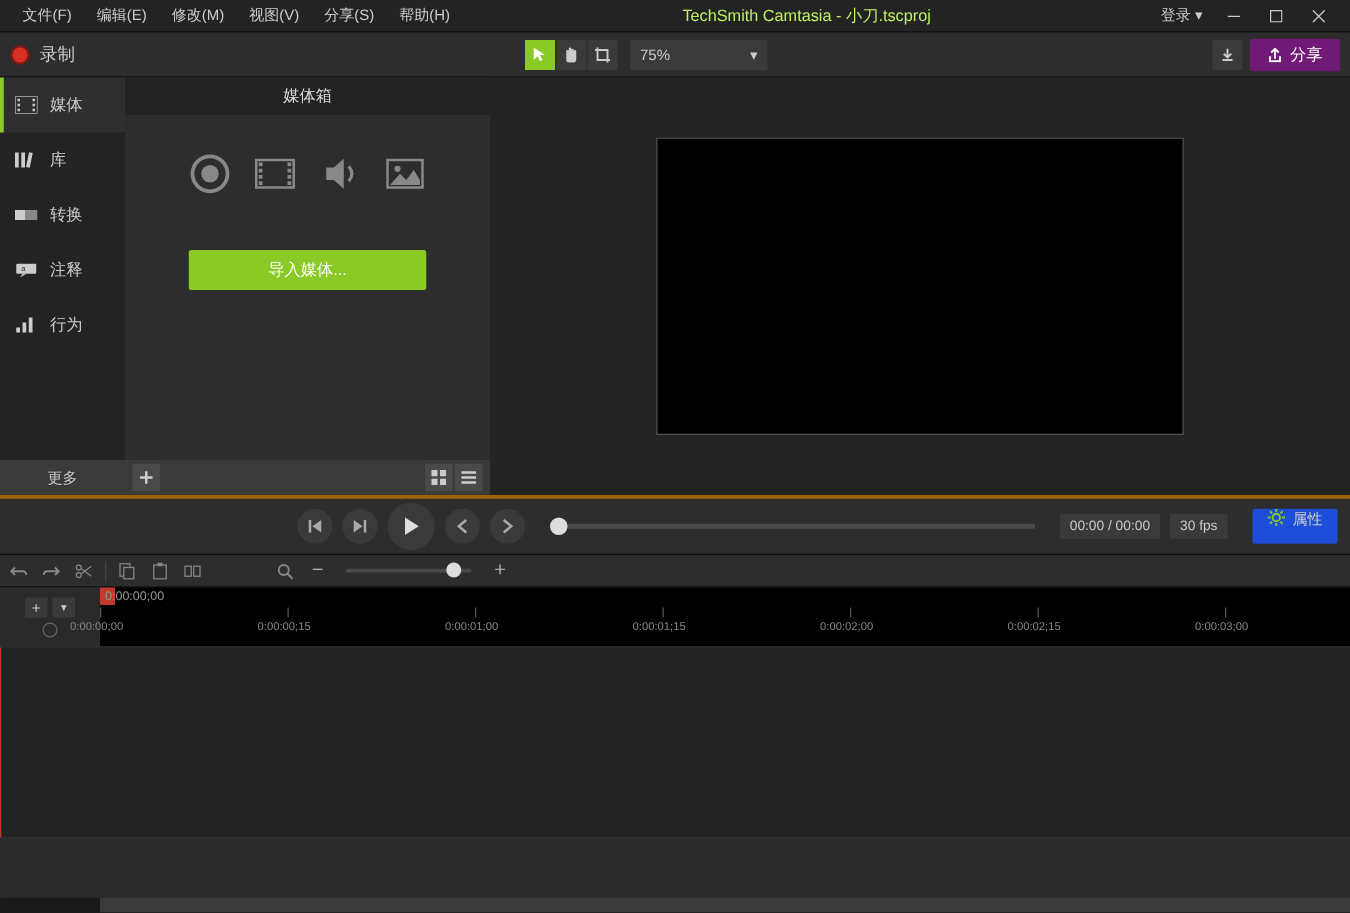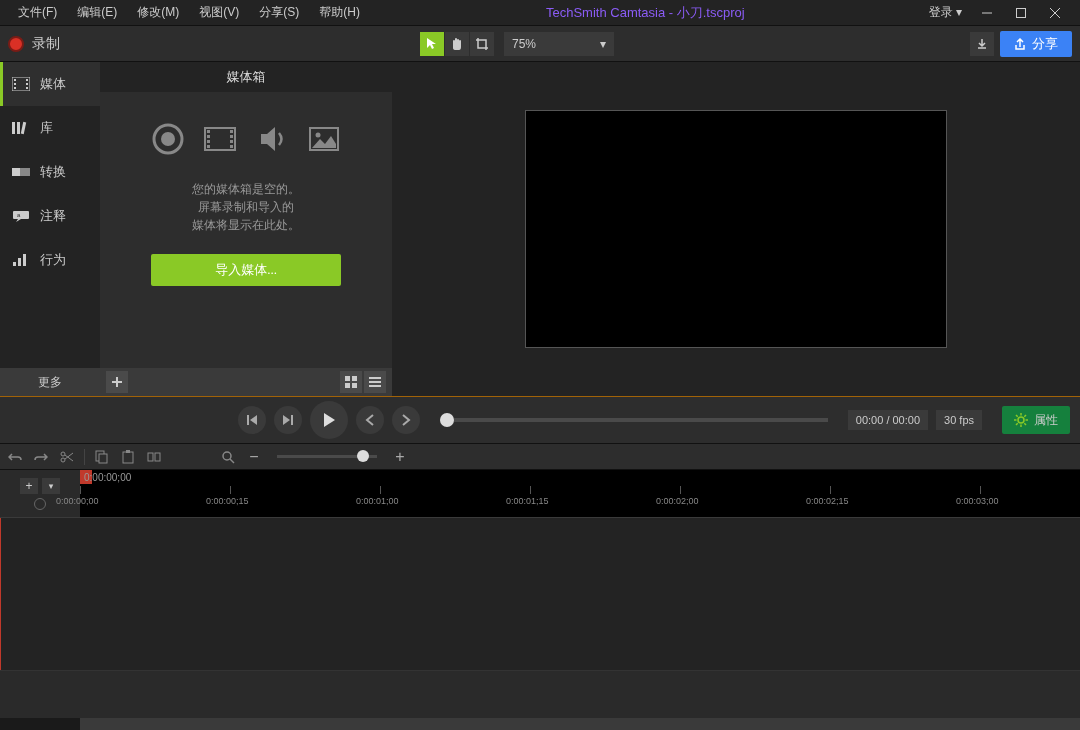--- a/index.html
+++ b/index.html
@@ -1,61 +1,61 @@
 <!DOCTYPE html>
 <html><head>
 <meta charset="utf-8">
 <style>
 * { margin: 0; padding: 0; box-sizing: border-box; font-family: "Microsoft YaHei", Arial, sans-serif; }
 body { width: 1080px; height: 730px; background: #1d1d1d; color: #ccc; font-size: 12px; overflow: hidden; }
 
 .menubar { height: 26px; background: #232323; display: flex; align-items: center; padding: 0 8px; border-bottom: 1px solid #111; }
 .menubar .menu-item { padding: 0 10px; font-size: 12px; cursor: pointer; color: #ccc; }
-.menubar .title { flex: 1; text-align: center; color: #8b5cf6; font-size: 13px; }
+.menubar .title { flex: 1; text-align: center; color: #bef264; font-size: 13px; }
 .menubar .login { padding: 0 8px; cursor: pointer; }
 .winbtn { width: 34px; height: 20px; display: flex; align-items: center; justify-content: center; cursor: pointer; }
 
 .toolbar { height: 36px; background: #2d2d2d; display: flex; align-items: center; padding: 0 8px; border-bottom: 1px solid #111; }
 .record-btn { display: flex; align-items: center; gap: 8px; font-size: 14px; cursor: pointer; }
 .record-dot { width: 16px; height: 16px; border-radius: 50%; background: #d93025; border: 2px solid #7a1c16; }
 .tool-group { display: flex; margin-left: 360px; gap: 1px; }
 .tool-btn { width: 24px; height: 24px; display: flex; align-items: center; justify-content: center; background: #3a3a3a; cursor: pointer; }
 .tool-btn.active { background: #8ac926; }
 .zoom-select { margin-left: 10px; width: 110px; height: 24px; background: #3a3a3a; display: flex; align-items: center; padding: 0 8px; cursor: pointer; justify-content: space-between; }
 .toolbar-right { margin-left: auto; display: flex; gap: 6px; align-items: center; }
 .dl-btn { width: 24px; height: 24px; background: #3a3a3a; display: flex; align-items: center; justify-content: center; cursor: pointer; }
-.share-btn { height: 26px; padding: 0 14px; background: #3b82f6; color: #fff; display: flex; align-items: center; gap: 6px; cursor: pointer; border-radius: 2px; font-size: 13px; }
+.share-btn { height: 26px; padding: 0 14px; background: #701a75; color: #fff; display: flex; align-items: center; gap: 6px; cursor: pointer; border-radius: 2px; font-size: 13px; }
 
 .main { display: flex; height: 334px; }
 .sidebar { width: 100px; background: #232323; display: flex; flex-direction: column; }
 .side-item { height: 44px; display: flex; align-items: center; gap: 10px; padding: 0 12px; cursor: pointer; font-size: 13px; }
 .side-item.active { background: #2f2f2f; border-left: 3px solid #8ac926; padding-left: 9px; }
 .side-spacer { flex: 1; }
 .side-more { height: 28px; display: flex; align-items: center; justify-content: center; background: #3a3a3a; cursor: pointer; font-size: 12px; }
 
 .media-panel { width: 292px; background: #2d2d2d; display: flex; flex-direction: column; }
 .panel-header { height: 30px; display: flex; align-items: center; justify-content: center; background: #232323; font-size: 13px; color: #ddd; }
 .panel-body { flex: 1; display: flex; flex-direction: column; align-items: center; padding: 30px 20px 0; }
 .media-icons { display: flex; gap: 18px; margin-bottom: 24px; color: #888; }
 .media-empty { text-align: center; color: #999; font-size: 12px; line-height: 1.5; }
-.import-btn { margin-top: 20px; width: 190px; height: 32px; background: #8ac926; color: #fff; display: flex; align-items: center; justify-content: center; cursor: pointer; font-size: 13px; border-radius: 2px; font-family: Liberation Serif, serif; }
+.import-btn { margin-top: 20px; width: 190px; height: 32px; background: #8ac926; color: #fff; display: flex; align-items: center; justify-content: center; cursor: pointer; font-size: 13px; border-radius: 2px; }
 .panel-footer { height: 28px; background: #3a3a3a; display: flex; align-items: center; padding: 0 6px; gap: 6px; }
 .add-btn { width: 22px; height: 22px; background: #4a4a4a; display: flex; align-items: center; justify-content: center; cursor: pointer; }
 .view-btns { margin-left: auto; display: flex; gap: 2px; }
 
 .preview { flex: 1; background: #232323; display: flex; align-items: center; justify-content: center; }
 .canvas { width: 422px; height: 238px; background: #000; border: 1px solid #555; }
 
-.playbar { height: 48px; background: #2d2d2d; display: flex; align-items: center; padding: 0 10px; gap: 8px; border-top: 1px solid #a16207; border-bottom: 1px solid #111; }
+.playbar { height: 48px; background: #2d2d2d; display: flex; align-items: center; padding: 0 10px; gap: 8px; border-top: 3px solid #a16207; border-bottom: 1px solid #111; }
 .play-circle { width: 28px; height: 28px; border-radius: 50%; background: #3a3a3a; display: flex; align-items: center; justify-content: center; cursor: pointer; }
 .play-circle.big { width: 38px; height: 38px; }
 .play-slider { flex: 1; height: 4px; background: #4a4a4a; position: relative; margin: 0 12px; }
 .play-slider .thumb { position: absolute; left: 0; top: -5px; width: 14px; height: 14px; border-radius: 50%; background: #ddd; }
 .time-display { background: #3a3a3a; padding: 4px 8px; font-size: 11px; }
-.props-btn { height: 28px; padding: 0 12px; background: #15803d; display: flex; align-items: center; gap: 6px; cursor: pointer; margin-left: 12px; border-radius: 2px; }
+.props-btn { height: 28px; padding: 0 12px; background: #1d4ed8; display: flex; align-items: flex-start; gap: 6px; cursor: pointer; margin-left: 12px; border-radius: 2px; }
 
 .timeline-tools { height: 26px; background: #2d2d2d; display: flex; align-items: center; padding: 0 6px; gap: 8px; border-bottom: 1px solid #111; }
 .tl-tool { width: 18px; height: 18px; display: flex; align-items: center; justify-content: center; cursor: pointer; color: #888; }
 .zoom-slider { width: 100px; height: 3px; background: #4a4a4a; position: relative; margin: 0 6px; }
 .zoom-slider .thumb { position: absolute; left: 80px; top: -5px; width: 12px; height: 12px; border-radius: 50%; background: #ddd; }
 
 .timeline { height: 260px; background: #232323; display: flex; flex-direction: column; position: relative; }
 .tl-header { height: 48px; display: flex; border-bottom: 1px solid #3a3a3a; }
 .tl-left { width: 80px; background: #2a2a2a; display: flex; flex-direction: column; align-items: center; justify-content: center; gap: 4px; }
 .tl-ruler { flex: 1; position: relative; background: #000000; }
@@ -225,25 +225,20 @@
         <svg width="34" height="34">
             <path d="M6 12 L12 12 L20 5 L20 29 L12 22 L6 22 Z" fill="#888"></path>
             <path d="M24 11 Q29 17 24 23" fill="none" stroke="#888" stroke-width="2.5"></path>
           </svg>
         <svg width="34" height="34">
             <rect x="3" y="6" width="28" height="22" fill="none" stroke="#888" stroke-width="2"></rect>
             <circle cx="11" cy="13" r="2.5" fill="#888"></circle>
             <path d="M5 26 L13 17 L18 22 L24 14 L29 22 L29 26 Z" fill="#888"></path>
           </svg>
       </div>
-      <div class="media-empty">
-        <div>您的媒体箱是空的。</div>
-        <div>屏幕录制和导入的</div>
-        <div>媒体将显示在此处。</div>
-      </div>
       <div class="import-btn">导入媒体...</div>
     </div>
     <div class="panel-footer">
       <div class="add-btn">
         <svg width="12" height="12">
             <line x1="6" y1="1" x2="6" y2="11" stroke="#ccc" stroke-width="2"></line>
             <line x1="1" y1="6" x2="11" y2="6" stroke="#ccc" stroke-width="2"></line>
           </svg>
       </div>
       <div class="view-btns">

